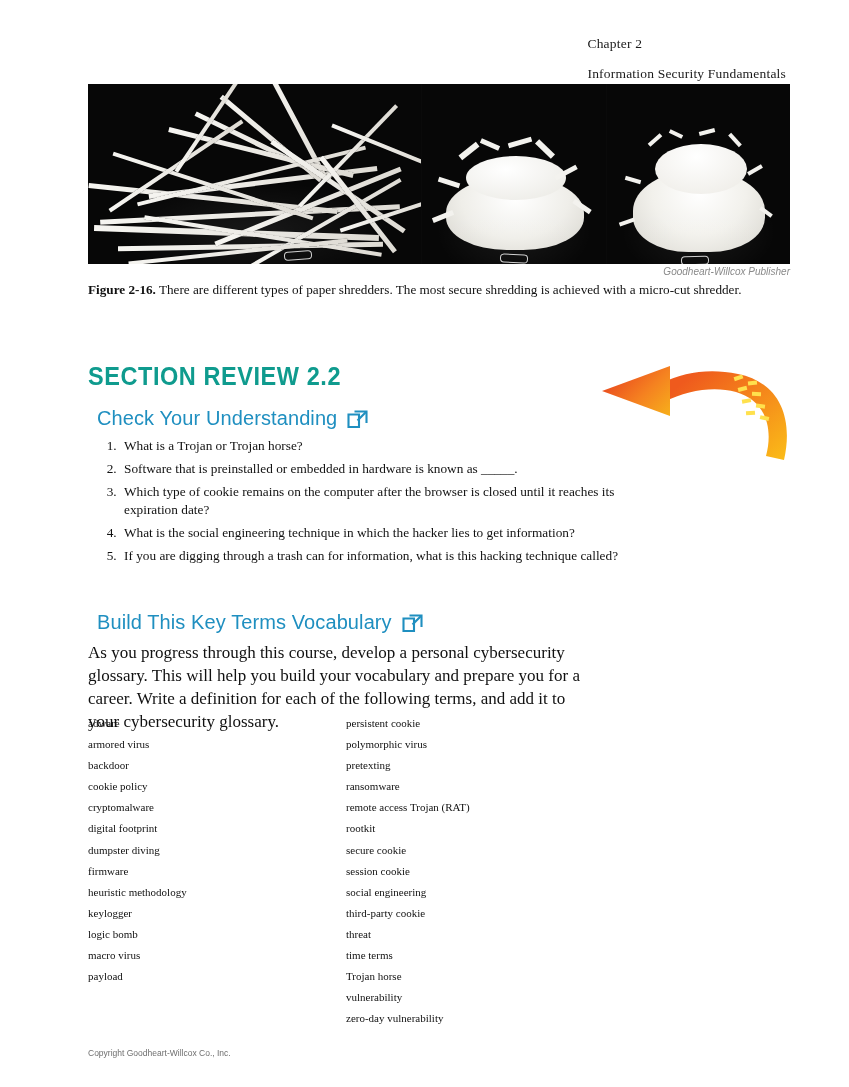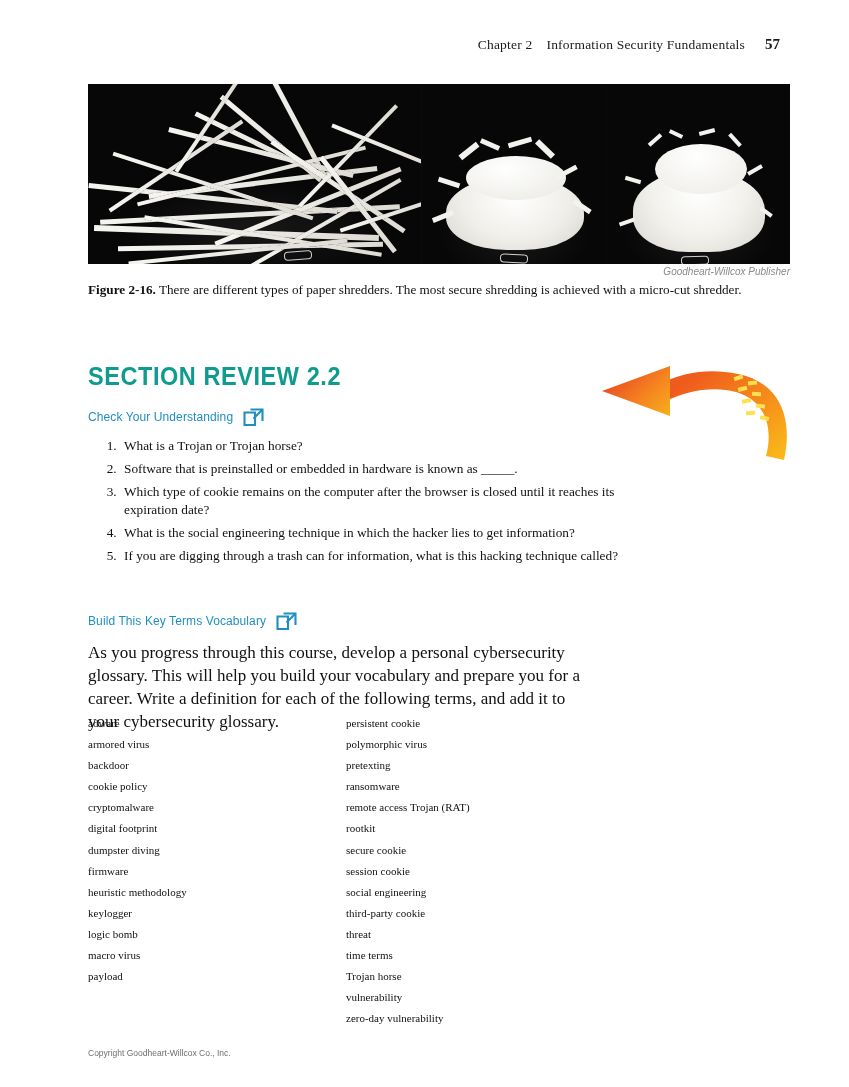--- a/index.html
+++ b/index.html
@@ -20,20 +20,21 @@
   .runhead {
     position: absolute;
     top: 36px;
     right: 69px;
     display: flex;
     align-items: baseline;
     gap: 14px;
     font-family: "Liberation Serif", serif;
     font-size: 13.5px;
     color: #1a1a1a;
+    flex-direction: column;
   }
   .runhead .chap { letter-spacing: .2px; }
   .runhead .title { letter-spacing: .2px; text-align: right; }
   .runhead .pageno {
     font-weight: bold;
     font-size: 15px;
     margin-left: 6px;
   }
 
   
@@ -116,26 +117,27 @@
     letter-spacing: .6px;
     color: #0f9b8e;
     font-stretch: condensed;
     transform: scaleX(.94);
     transform-origin: left center;
   }
 
   .subhead {
     position: absolute;
     font-family: "Liberation Sans", sans-serif;
-    font-size: 12px;
+    font-size: 20px;
     color: #1f8fc0;
     display: flex;
     align-items: center;
     gap: 10px;
     font-weight: normal;
+    margin-left: 9px;
   }
   .subhead .lbl { letter-spacing: .1px; }
   .sh1 { left: 88px; top: 407px; }
   .sh2 { left: 88px; top: 611px; }
 
   .extlink {
     display: inline-block;
     width: 21px; height: 19px;
     position: relative;
     top: 1px;

